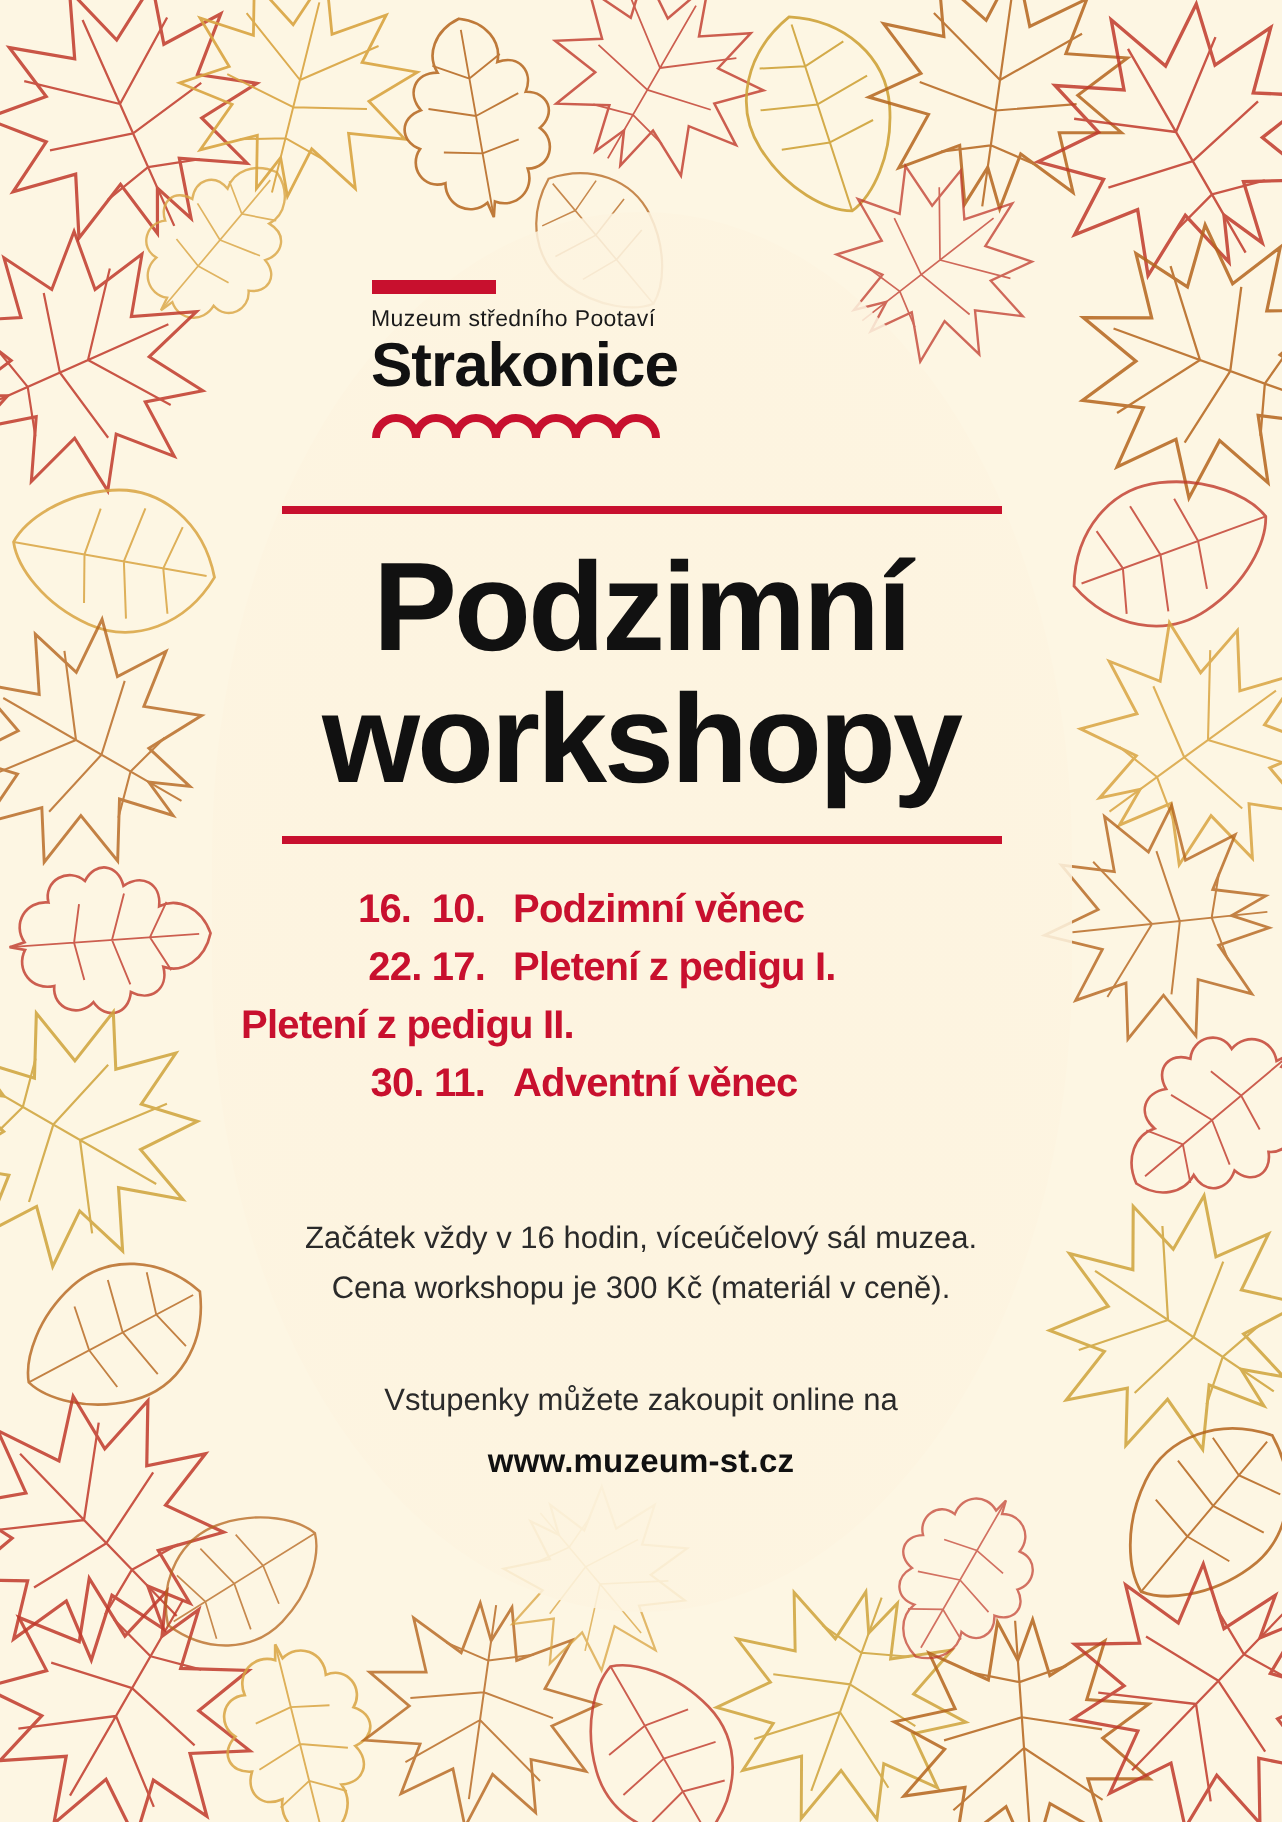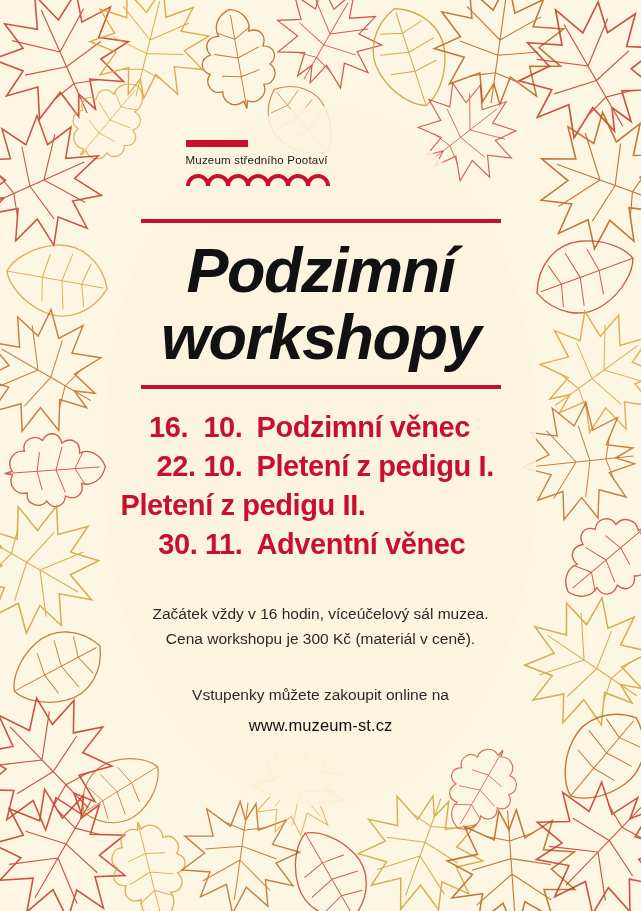--- a/index.html
+++ b/index.html
@@ -100,67 +100,66 @@
 
   .title {
     font-size: 63px;
     font-weight: bold;
     color: #111111;
     line-height: 1.06;
     text-align: center;
     letter-spacing: -1.5px;
     margin-top: 14px;
     width: 420px;
-    font-style: italic;
   }
 
   .events {
     margin-top: 22px;
     display: flex;
     flex-direction: column;
     gap: 6px;
     width: 400px;
   }
   .event-row {
     display: flex;
     align-items: baseline;
     color: #c8102e;
     font-weight: bold;
-    font-size: 29px;
+    font-size: 20px;
     letter-spacing: -0.4px;
   }
   .event-date {
     width: 122px;
     text-align: right;
     padding-right: 14px;
     white-space: pre;
   }
   .event-name {
     text-align: left;
   }
 
   .info {
-    margin-top: 40px;
+    margin-top: 53px;
     text-align: center;
     color: #2a2a2a;
     font-size: 15.5px;
     line-height: 1.62;
     width: 420px;
   }
   .ticket {
     margin-top: 32px;
     text-align: center;
     color: #2a2a2a;
     font-size: 15.5px;
     line-height: 1.6;
   }
   .url {
     margin-top: 4px;
     font-size: 16.5px;
-    font-weight: normal;
+    font-weight: bold;
     color: #111111;
     letter-spacing: 0.1px;
   }
 </style>
 </head>
 <body>
 
 <div id="poster">
 
   <div class="leaf-layer">
@@ -288,41 +287,42 @@
     </svg>
   </div>
 
   <div class="center-wash"></div>
 
   <div class="content">
 
     <div class="logo-block">
       <div class="logo-bar"></div>
       <div class="logo-sub">Muzeum středního Pootaví</div>
+      <div class="logo-main">Strakonice</div>
       <svg class="logo-waves" viewBox="0 0 150 16">
         <path d="M2,15 a10,10 0 0 1 20,0 a10,10 0 0 1 20,0 a10,10 0 0 1 20,0 a10,10 0 0 1 20,0 a10,10 0 0 1 20,0 a10,10 0 0 1 20,0 a10,10 0 0 1 20,0" fill="none" stroke="#c8102e" stroke-width="4"></path>
       </svg>
     </div>
 
     <div class="rule top"></div>
 
     <div class="title">
       <div>Podzimní</div>
       <div>workshopy</div>
     </div>
 
     <div class="rule bottom"></div>
 
     <div class="events">
       <div class="event-row">
         <span class="event-date">16.  10.</span>
         <span class="event-name">Podzimní věnec</span>
       </div>
       <div class="event-row">
-        <span class="event-date">22. 10.</span>
+        <span class="event-date">22. 17.</span>
         <span class="event-name">Pletení z pedigu I.</span>
       </div>
       <div class="event-row">
         <span class="event-name">Pletení z pedigu II.</span>
       </div>
       <div class="event-row">
         <span class="event-date">30. 11.</span>
         <span class="event-name">Adventní věnec</span>
       </div>
     </div>

